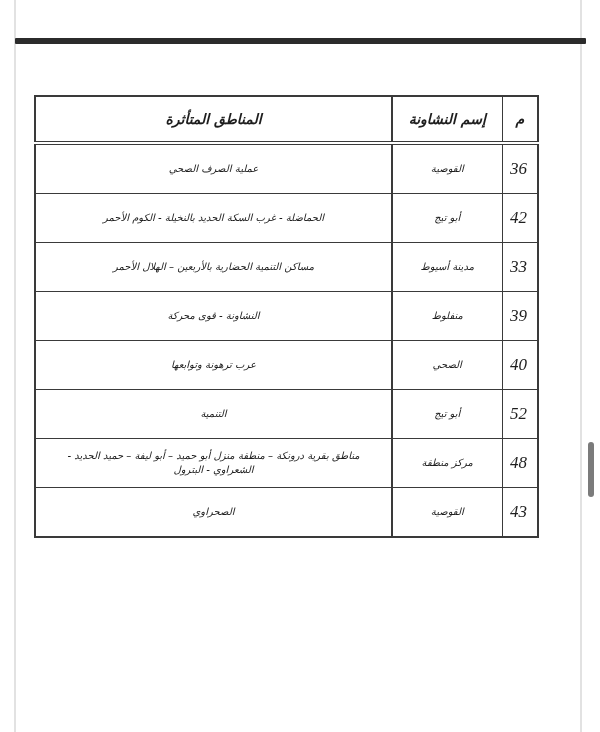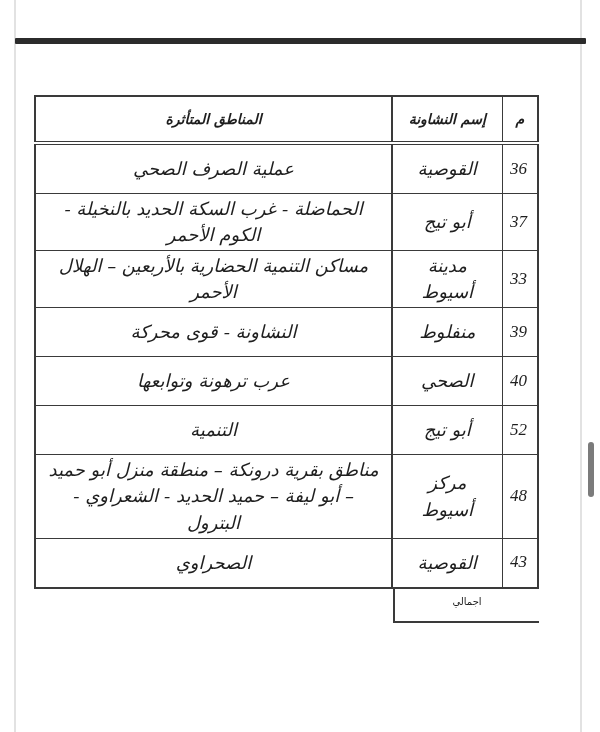--- a/index.html
+++ b/index.html
@@ -71,21 +71,21 @@
   }
   table.doc{ border:2px solid var(--border-color); }
   table.doc thead th{
     height:40px;
     font-weight:bold;
     font-size:14px;
     border-bottom:4px double var(--border-color);
   }
   table.doc tbody td{
     height:44px;
-    font-size:18px;
+    font-size:10px;
   }
   table.doc td.num{
     font-size:17px;
     font-family:"Liberation Serif","DejaVu Serif",serif;
     border-left-width:1px;
   }
   
   table.doc th.city, table.doc td.city{
     border-left:2px solid var(--border-color);
   }
@@ -134,21 +134,21 @@
           <th class="areas">المناطق المتأثرة</th>
         </tr>
       </thead>
       <tbody>
           <tr>
     <td class="num">36</td>
     <td class="city">القوصية</td>
     <td class="areas">عملية الصرف الصحي</td>
   </tr>
           <tr>
-    <td class="num">37</td>
+    <td class="num">42</td>
     <td class="city">أبو تيج</td>
     <td class="areas">الحماضلة - غرب السكة الحديد بالنخيلة - الكوم الأحمر</td>
   </tr>
           <tr>
     <td class="num">33</td>
     <td class="city">مدينة أسيوط</td>
     <td class="areas">مساكن التنمية الحضارية بالأربعين – الهلال الأحمر</td>
   </tr>
           <tr>
     <td class="num">39</td>
@@ -160,29 +160,26 @@
     <td class="city">الصحي</td>
     <td class="areas">عرب ترهونة وتوابعها</td>
   </tr>
           <tr>
     <td class="num">52</td>
     <td class="city">أبو تيج</td>
     <td class="areas">التنمية</td>
   </tr>
           <tr>
     <td class="num">48</td>
-    <td class="city">مركز أسيوط</td>
+    <td class="city">مركز منطقة</td>
     <td class="areas">مناطق بقرية درونكة – منطقة منزل أبو حميد – أبو ليفة – حميد الحديد - الشعراوي - البترول</td>
   </tr>
           <tr>
     <td class="num">43</td>
     <td class="city">القوصية</td>
     <td class="areas">الصحراوي</td>
   </tr>
         </tbody>
     </table>
 
-    <div class="total-cell">
-      <span>اجمالي</span>
-    </div>
   </div>
 
 </div>
 
 </body></html>

